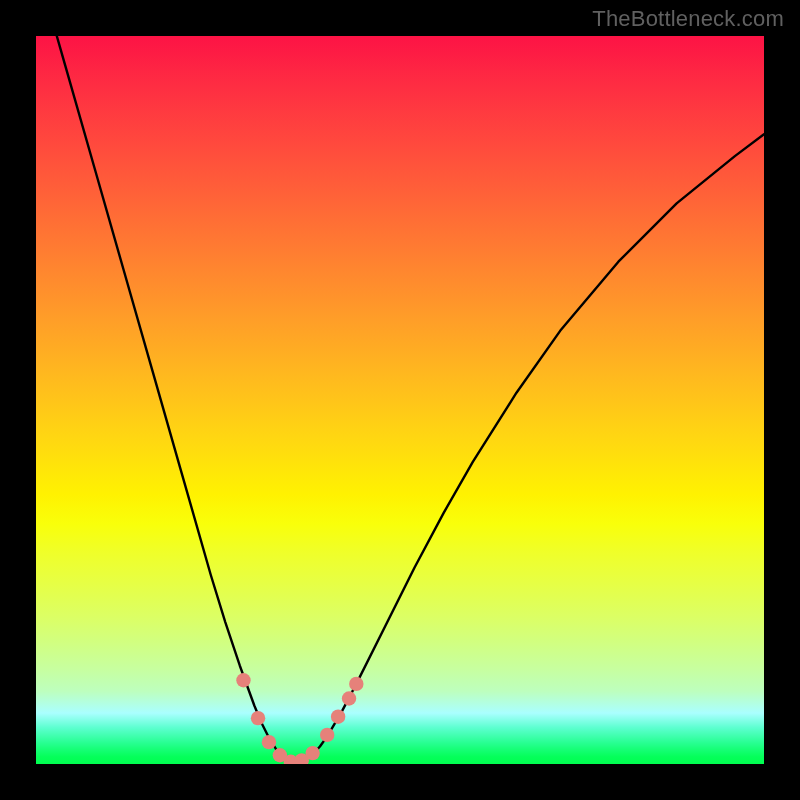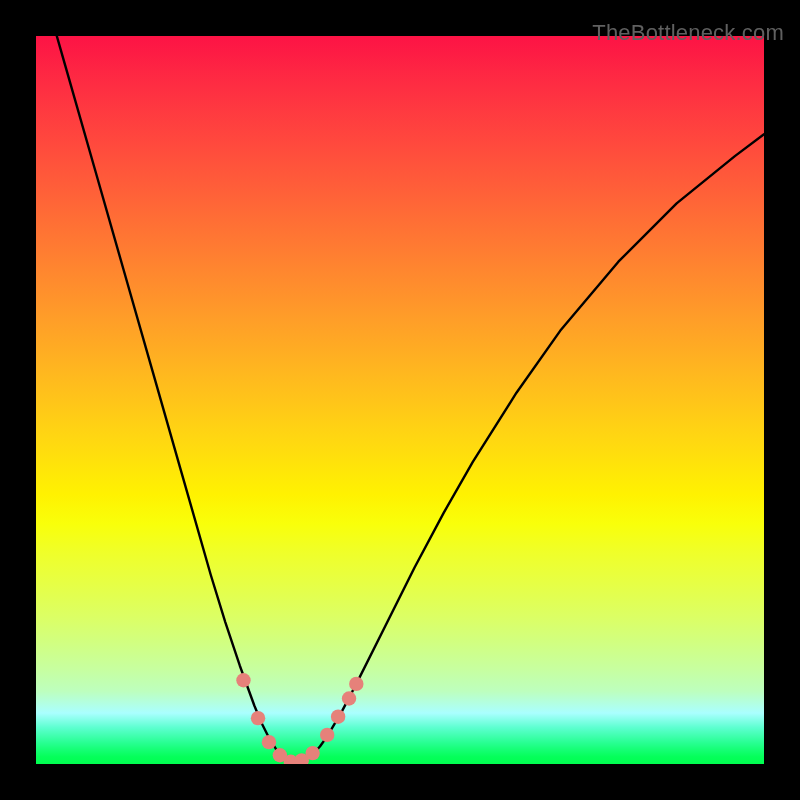--- a/index.html
+++ b/index.html
@@ -55,21 +55,21 @@
       #00ff4f 100%
     );
   }
   .curve-svg {
     position: absolute;
     left: 0; top: 0;
     width: 728px; height: 728px;
   }
   .watermark {
     position: absolute;
-    top: 20px;
+    top: 6px;
     right: 16px;
     color: #606060;
     font-size: 22px;
     font-weight: 400;
     letter-spacing: 0.2px;
     user-select: none;
   }
 </style>
 </head>
 <body>

